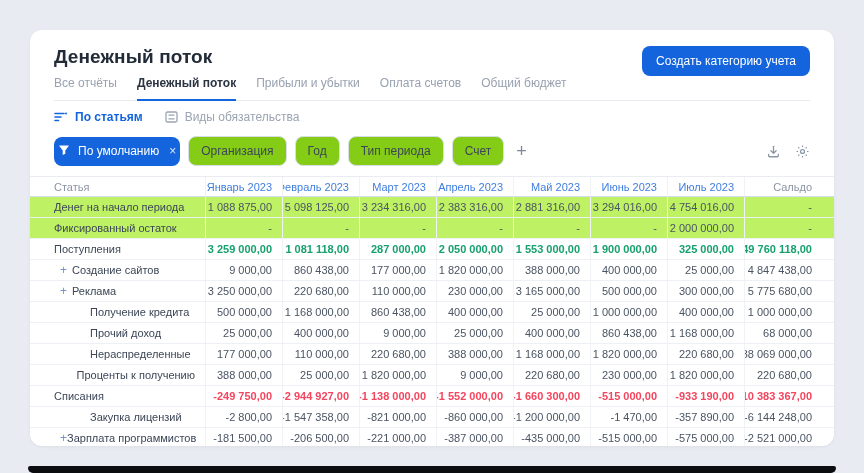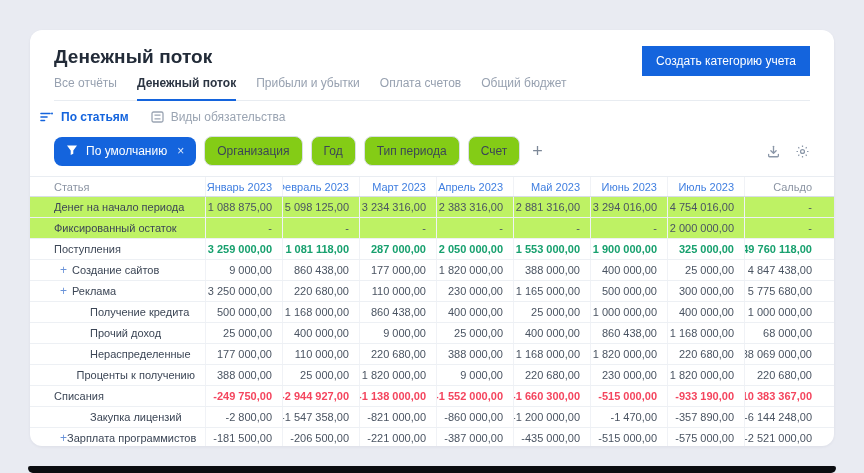--- a/index.html
+++ b/index.html
@@ -13,35 +13,35 @@
     position:absolute; left:30px; top:30px; width:804px; height:416px;
     background:#ffffff; border-radius:12px;
     box-shadow:0 1px 3px rgba(30,40,60,.06);
     overflow:hidden;
     display:flex; flex-direction:column;
   }
   .card-head { padding:16px 24px 0 24px; }
   .title-row { display:flex; justify-content:space-between; align-items:flex-start; }
   h1 { font-size:19px; font-weight:700; color:#222b38; letter-spacing:.1px; }
   .primary-btn {
-    background:#1464dd; color:#fff; border:none; border-radius:0;
+    background:#1464dd; color:#fff; border:none; border-radius:8px;
     font-family:inherit; font-size:12px; padding:8px 14px; cursor:pointer;
   }
   .tabs { display:flex; gap:20px; border-bottom:1px solid #e8ecf1; }
   .tab { font-size:12px; color:#97a1b0; padding:0 0 9px 0; cursor:pointer; white-space:nowrap; }
   .tab.active { color:#2b3442; font-weight:700; border-bottom:2px solid #1464dd; margin-bottom:-1px; }
-  .view-switch { display:flex; gap:22px; align-items:center; padding:9px 24px 8px 10px; }
+  .view-switch { display:flex; gap:22px; align-items:center; padding:9px 24px 8px 24px; }
   .view-opt { display:flex; align-items:center; gap:7px; font-size:12px; cursor:pointer; color:#9aa4b2; }
   .view-opt.active { color:#1464dd; font-weight:700; }
   .view-opt svg { display:block; }
   .filter-bar { display:flex; justify-content:space-between; align-items:center; padding:4px 24px 10px 24px; }
   .filter-left { display:flex; align-items:center; gap:8px; }
   .filter-pill {
     display:flex; align-items:center; gap:8px; background:#1464dd; color:#fff;
-    border-radius:8px; padding:7px 12px; font-size:12px; cursor:pointer;text-align:right;
+    border-radius:8px; padding:7px 4px; font-size:12px; cursor:pointer;text-align:right;
   }
   .filter-pill .x { opacity:.85; font-size:12px; margin-left:2px; cursor:pointer; }
   .filter-btn {
     background:#84cc16; border:1px solid #d9dee6; border-radius:8px; color:#3c4656;
     font-family:inherit; font-size:12px; padding:7px 12px; cursor:pointer; white-space:nowrap;
   }
   .add-filter { border:none; background:none; color:#7d8898; font-size:18px; line-height:1; cursor:pointer; padding:2px 4px; }
   .filter-right { display:flex; gap:14px; align-items:center; }
   .icon-btn { background:none; border:none; cursor:pointer; padding:0; display:flex; }
   
@@ -214,21 +214,21 @@
       </div>
       <div class="trow normal indent1 has-plus">
         <div class="cell label">
           <span class="plus">+</span>
           <span class="lbltext">Реклама</span>
         </div>
         <div class="cell num">3 250 000,00</div>
         <div class="cell num">220 680,00</div>
         <div class="cell num">110 000,00</div>
         <div class="cell num">230 000,00</div>
-        <div class="cell num">1 165 000,00</div>
+        <div class="cell num">3 165 000,00</div>
         <div class="cell num">500 000,00</div>
         <div class="cell num">300 000,00</div>
         <div class="cell num">5 775 680,00</div>
       </div>
       <div class="trow normal indent1">
         <div class="cell label">
           <span style="width: 18px; display: inline-block;"></span>
           <span class="lbltext">Получение кредита</span>
         </div>
         <div class="cell num">500 000,00</div>

